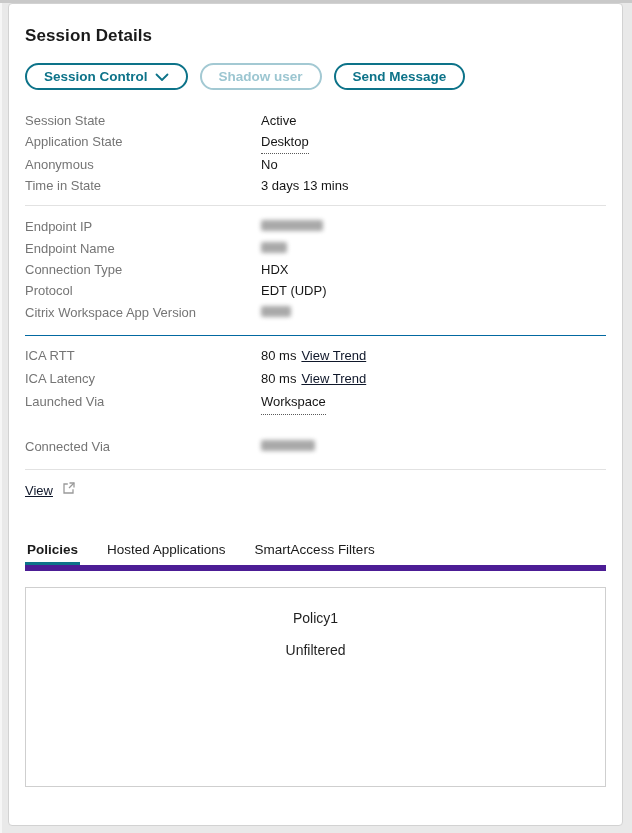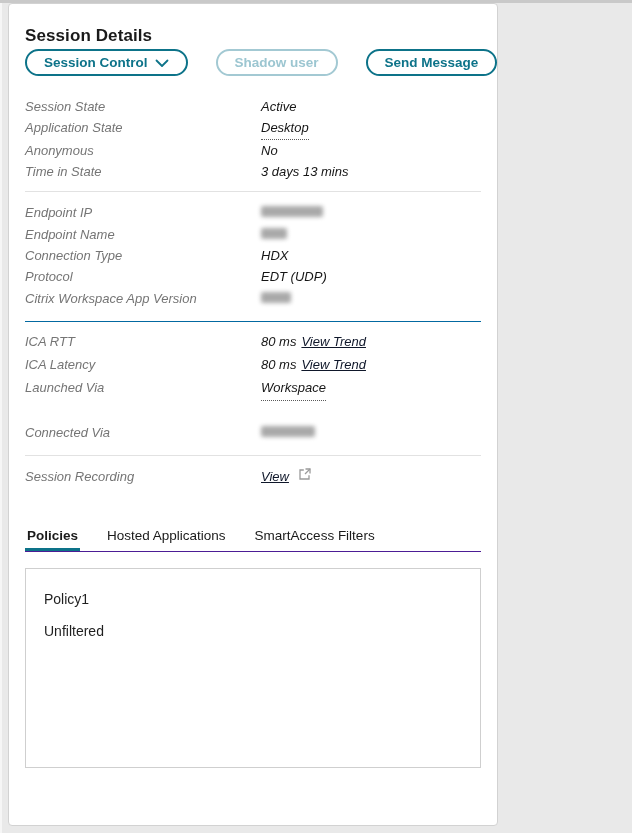--- a/index.html
+++ b/index.html
@@ -7,84 +7,85 @@
   body {
     width: 632px; height: 833px;
     background: #e9e9e9;
     font-family: "Liberation Sans", sans-serif;
     position: relative;
     overflow: hidden;
   }
   .top-strip { position: absolute; top: 0; left: 0; right: 0; height: 3px; background: #c9c9c9; }
   .left-sliver { position: absolute; top: 3px; left: 0; width: 2px; bottom: 0; background: #f6f6f6; }
   .card {
-    position: absolute; left: 8px; top: 3px; width: 490px; height: 823px;
+    position: absolute; left: 8px; top: 3px; width: 615px; height: 823px;
     background: #ffffff;
     border: 1px solid #d2d2d2;
     border-radius: 4px;
     padding: 20px 16px 0 16px;
   }
   .page-title {
     font-size: 17px; font-weight: bold; color: #1a1a1a;
     letter-spacing: 0.1px;
     margin: 2px 0 0 0;
   }
-  .btn-row { display: flex; gap: 28px; margin-top: 3px; align-items: center; }
+  .btn-row { display: flex; gap: 12px; margin-top: 17px; align-items: center; }
   .pill {
     height: 27px;
     padding: 0 17px;
     border-radius: 14px;
     border: 2px solid #0d7389;
     background: #ffffff;
     color: #0d7389;
     font-family: "Liberation Sans", sans-serif;
     font-size: 13.5px;
     font-weight: bold;
     display: inline-flex; align-items: center; gap: 7px;
     cursor: pointer;
     white-space: nowrap;
   }
   .pill.disabled { border-color: #a3c9d3; color: #9cc6d1; cursor: default; }
   .chevron { display: inline-block; margin-top: 1px; }
 
   .fields { margin-top: 20px; font-size: 13px; }
-  .sec { padding: 0; font-style: italic; }
+  .sec { padding: 0; }
   .sec1 { padding-bottom: 9px; border-bottom: 1px solid #e2e2e2; }
   .sec2 { padding-top: 9px; padding-bottom: 12px; border-bottom: 1px solid #0369a1; }
   .sec3 { padding-top: 8px; padding-bottom: 11px; border-bottom: 1px solid #e2e2e2; }
   .sec4 { padding-top: 9px; }
   .row { display: flex; align-items: baseline; line-height: 21px; }
   .sec3 .row, .sec4 .row { line-height: 23px; }
   .row.spaced { margin-top: 20px; }
   .lbl { width: 236px; flex-shrink: 0; color: #757575; }
   .val { color: #161616; }
   .dotted { border-bottom: 1px dotted #5a5a5a; padding-bottom: 1px; }
   a.link { color: #0f172a; text-decoration: underline; cursor: pointer; }
   .val-link-pair { display: flex; gap: 5px; align-items: baseline; }
   .redacted {
     display: inline-block; height: 11px; border-radius: 2px;
     background: #a9a9a9; filter: blur(2px);
     vertical-align: middle; margin-top: 5px;
   }
   .w-ip { width: 62px; } .w-name { width: 26px; } .w-ver { width: 30px; } .w-via { width: 54px; }
   .ext-icon { display: inline-block; vertical-align: -1px; margin-left: 4px; }
 
-  .tabs { display: flex; gap: 25px; margin-top: 40px; border-bottom: 1px solid #4c1d95; }
+  .tabs { display: flex; gap: 25px; margin-top: 40px; border-bottom: 6px solid #4c1d95; }
   .tab {
     font-size: 13.5px; color: #1a1a1a; padding: 0 2px 8px 2px;
     cursor: pointer; white-space: nowrap;
   }
   .tab.active { font-weight: bold; padding-bottom: 5px; border-bottom: 3px solid #0d7389; }
 
   .policy-box {
     margin-top: 16px;
     border: 1px solid #cfcfcf;
     height: 200px;
     padding: 14px 18px;
     background: #ffffff;
+    text-align: center;
   }
   .policy-item { font-size: 14px; color: #1f1f1f; line-height: 32px; }
 </style>
 </head>
 <body>
 
 <div class="top-strip"></div>
 <div class="left-sliver"></div>
 
 <div class="card">
@@ -172,21 +173,20 @@
         <span class="val dotted">Workspace</span>
       </div>
       <div class="row spaced">
         <span class="lbl">Connected Via</span>
         <span class="redacted w-via"></span>
       </div>
     </div>
 
     <div class="sec sec4">
       <div class="row">
-        <span class="lbl">Session Recording</span>
         <span class="val-link-pair">
           <a class="link">View</a>
           <span class="ext-icon">
             <svg width="14" height="14" viewBox="0 0 14 14">
               <path d="M11 8.2 V12 H2 V3 H5.8" fill="none" stroke="#9a9a9a" stroke-width="1.3"></path>
               <path d="M7.5 2 H12 V6.5" fill="none" stroke="#9a9a9a" stroke-width="1.3"></path>
               <path d="M12 2 L7 7" fill="none" stroke="#9a9a9a" stroke-width="1.3"></path>
             </svg>
           </span>
         </span>

